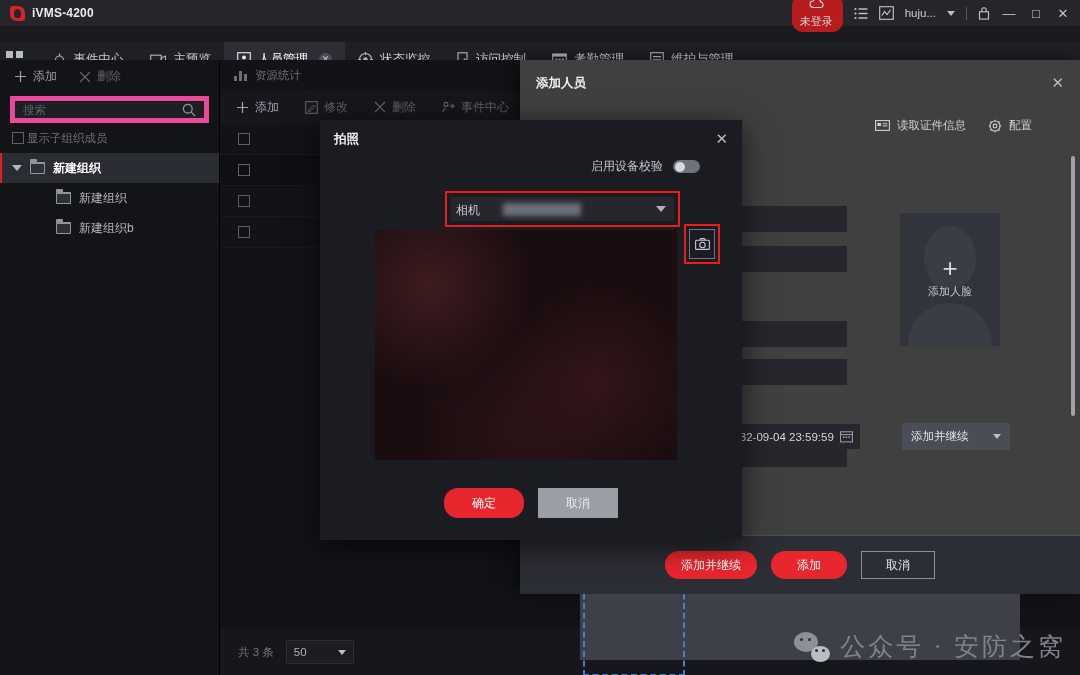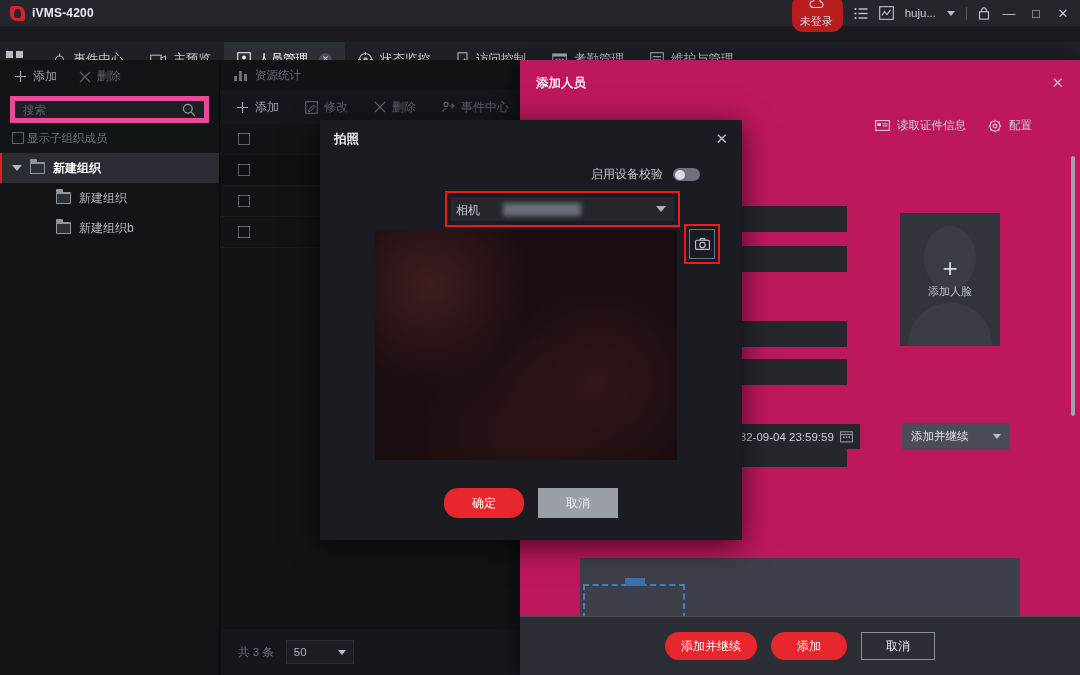--- a/index.html
+++ b/index.html
@@ -107,22 +107,22 @@
   .total-txt { font-size: 11.5px; color: #72767e; }
   .pagesel {
     width: 68px; height: 24px; background: #1c1d22; border: 1px solid #2b2d33;
     display: flex; align-items: center; justify-content: space-between; padding: 0 7px;
     font-size: 11.5px; color: #b0b4bc;
   }
   .vscroll-c { position: absolute; right: 3px; top: 64px; width: 5px; height: 120px; background: #3a3c43; border-radius: 3px; }
 
   
   .addpanel {
-    position: absolute; left: 520px; top: 60px; width: 560px; height: 615px;
-    background: #be185d; box-shadow: -4px 0 18px rgba(0,0,0,.5);
+    position: absolute; left: 520px; top: 60px; width: 560px; height: 534px;
+    background: #404040; box-shadow: -4px 0 18px rgba(0,0,0,.5);
   }
   .ap-head { height: 46px; display: flex; align-items: center; padding: 0 16px; }
   .ap-title { font-size: 12.5px; font-weight: bold; color: #eef1f5; }
   .ap-close { margin-left: auto; font-size: 15px; color: #b7bbc3; }
   .ap-actions { position: absolute; right: 48px; top: 58px; display: flex; align-items: center; gap: 22px; }
   .ap-action { display: flex; align-items: center; gap: 7px; font-size: 11.5px; color: #cdd1d8; }
   .ap-body { position: absolute; left: 0; top: 86px; right: 0; bottom: 58px; }
   .fld { position: absolute; background: #25272d; }
   .face-box {
     position: absolute; left: 380px; top: 67px; width: 100px; height: 133px;
@@ -534,21 +534,21 @@
       <button class="btn btn-red" style="padding:0 26px">添加</button>
       <button class="btn btn-ghost" style="padding:0 24px">取消</button>
     </div>
   </div>
 
   <div class="dlg">
     <div class="dlg-head">
       <span class="dlg-title">拍照</span>
       <span class="dlg-close">✕</span>
     </div>
-    <div class="dlg-row" style="margin-top:8px">
+    <div class="dlg-row" style="">
       <span class="dlg-lbl">启用设备校验</span>
       <span class="toggle"></span>
     </div>
   </div>
 
   <div class="cam-hl"></div>
   <div class="cam-sel">
     <span style="width:44px"></span>
     <span class="cam-blur"></span>
     <span class="cam-caret"></span>
@@ -567,14 +567,25 @@
         </svg>
     </span>
   </div>
 
   <div style="position:absolute; left:320px; top:466px; width:422px; height:74px; background:#1b1c21;"></div>
   <div style="position:absolute; left:320px; top:466px; width:422px; height:74px; display:flex; align-items:center; justify-content:center; gap:14px;">
     <button class="btn btn-red" style="width:80px; height:30px">确定</button>
     <button class="btn btn-grey" style="width:80px; height:30px">取消</button>
   </div>
 
+  <div class="wm">
+    <span class="wechat">
+      <span class="b1"></span>
+        <span class="b2"></span>
+      <span class="e" style="left:6px; top:6px"></span>
+        <span class="e" style="left:14px; top:6px"></span>
+      <span class="e" style="left:21px; top:17px"></span>
+        <span class="e" style="left:28px; top:17px"></span>
+    </span>
+    <span class="wm-txt">公众号 · 安防之窝</span>
+  </div>
 
 </div>
 
 </body></html>

